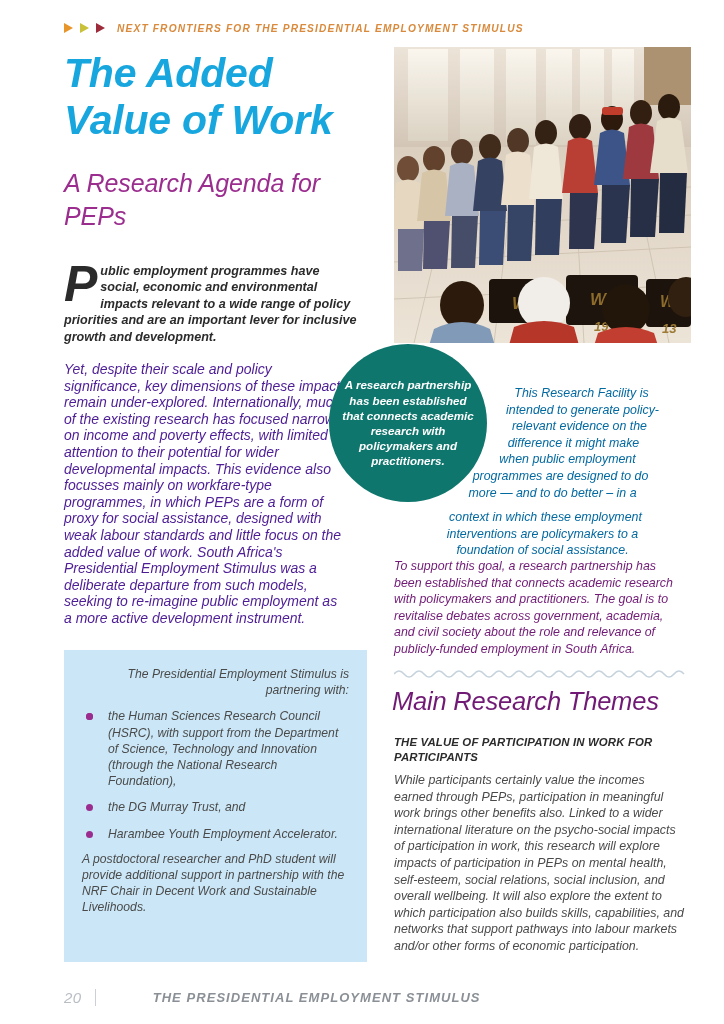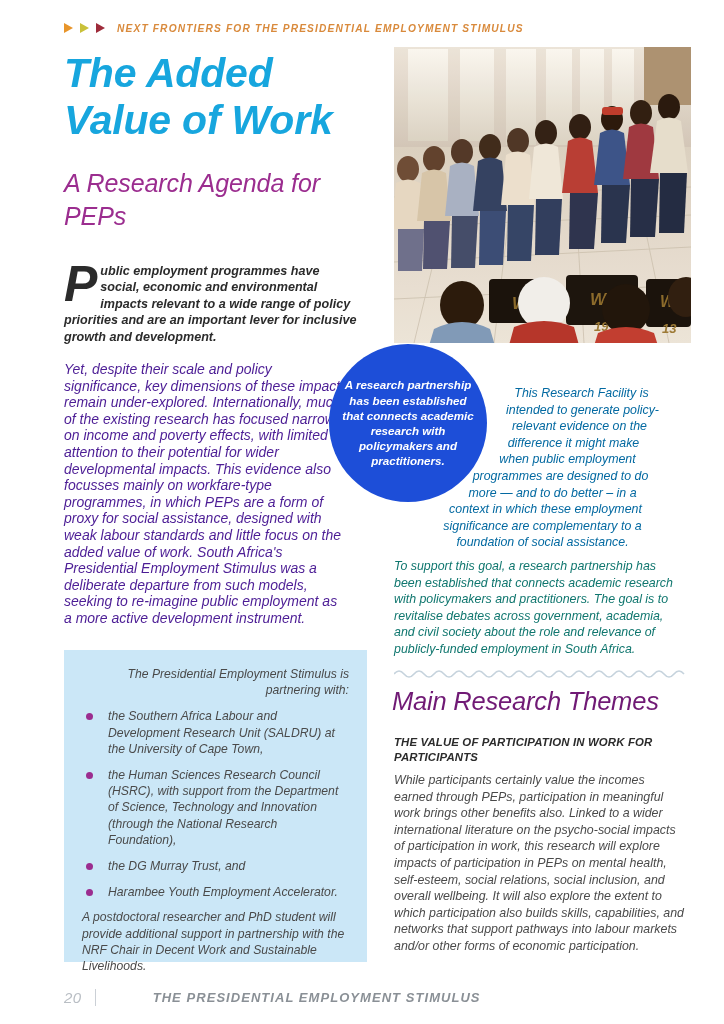--- a/index.html
+++ b/index.html
@@ -110,21 +110,21 @@
     color: #4c1d95;
   }
   .leftbody p { margin: 0; }
 
   
   .circle {
     position: absolute;
     left: 313px; top: 344px;
     width: 158px; height: 158px;
     border-radius: 50%;
-    background: #1d4ed8;
+    background: #0f766e;
     color: #ffffff;
     display: flex;
     align-items: center;
     justify-content: center;
     text-align: center;
     padding: 0 10px;
     z-index: 5;
   }
   .circle-text {
     font-size: 11.6px;
@@ -144,31 +144,31 @@
   }
   .rightwrap p { margin: 0; }
   .wrapline { display: block; }
   .wl1 { padding-left: 78px; }
   .wl2 { padding-left: 80px; }
   .wl3 { padding-left: 74px; }
   .wl4 { padding-left: 62px; }
   .wl5 { padding-left: 50px; }
   .wl6 { padding-left: 36px; }
   .wl7 { padding-left: 20px; }
-  .wl8 { padding-left: 6px; }
+  .wl8 { padding-left: 6px; margin-top: 8px; }
   .wl9 { padding-left: 0px; }
   .wl10 { padding-left: 0px; }
 
   .rightpara {
     position: absolute;
     left: 378px; top: 558px;
     width: 290px;
     font-size: 12.4px;
     line-height: 16.6px;
-    color: #0f766e;
+    color: #701a75;
   }
   .rightpara p { margin: 0; }
 
   
   .squiggle {
     position: absolute;
     left: 378px; top: 668px;
     width: 297px; height: 10px;
   }
   .squiggle svg { display: block; }
@@ -421,21 +421,21 @@
   <div class="rightwrap">
     <p>
       <span class="wrapline wl1">This Research Facility is</span>
       <span class="wrapline wl2">intended to generate policy-</span>
       <span class="wrapline wl3">relevant evidence on the</span>
       <span class="wrapline wl4">difference it might make</span>
       <span class="wrapline wl5">when public employment</span>
       <span class="wrapline wl6">programmes are designed to do</span>
       <span class="wrapline wl7">more — and to do better – in a</span>
       <span class="wrapline wl8">context in which these employment</span>
-      <span class="wrapline wl9">significance are complementary to a</span>
+      <span class="wrapline wl9">interventions are policymakers to a</span>
       <span class="wrapline wl10">foundation of social assistance.</span>
     </p>
   </div>
 
   <div class="rightpara">
     <p>To support this goal, a research partnership has been established that connects academic research with policymakers and practitioners. The goal is to revitalise debates across government, academia, and civil society about the role and relevance of publicly-funded employment in South Africa.</p>
   </div>
 
   <div class="squiggle">
     <svg width="297" height="10" viewBox="0 0 297 10">
@@ -447,21 +447,20 @@
   <div class="theme-sub">THE VALUE OF PARTICIPATION IN WORK FOR PARTICIPANTS</div>
   <div class="theme-body">
     <p>While participants certainly value the incomes earned through PEPs, participation in meaningful work brings other benefits also. Linked to a wider international literature on the psycho-social impacts of participation in work, this research will explore impacts of participation in PEPs on mental health, self-esteem, social relations, social inclusion, and overall wellbeing. It will also explore the extent to which participation also builds skills, capabilities, and networks that support pathways into labour markets and/or other forms of economic participation.</p>
   </div>
 
   <div class="bluebox">
     <p class="bb-intro">The Presidential Employment Stimulus is partnering with:</p>
     <ul class="bb-list">
       <li>
         <span class="bb-bullet"></span>
-        <span>the Southern Africa Labour and Development Research Unit (SALDRU) at the University of Cape Town,</span>
       </li>
       <li>
         <span class="bb-bullet"></span>
         <span>the Human Sciences Research Council (HSRC), with support from the Department of Science, Technology and Innovation (through the National Research Foundation),</span>
       </li>
       <li>
         <span class="bb-bullet"></span>
         <span>the DG Murray Trust, and</span>
       </li>
       <li>

